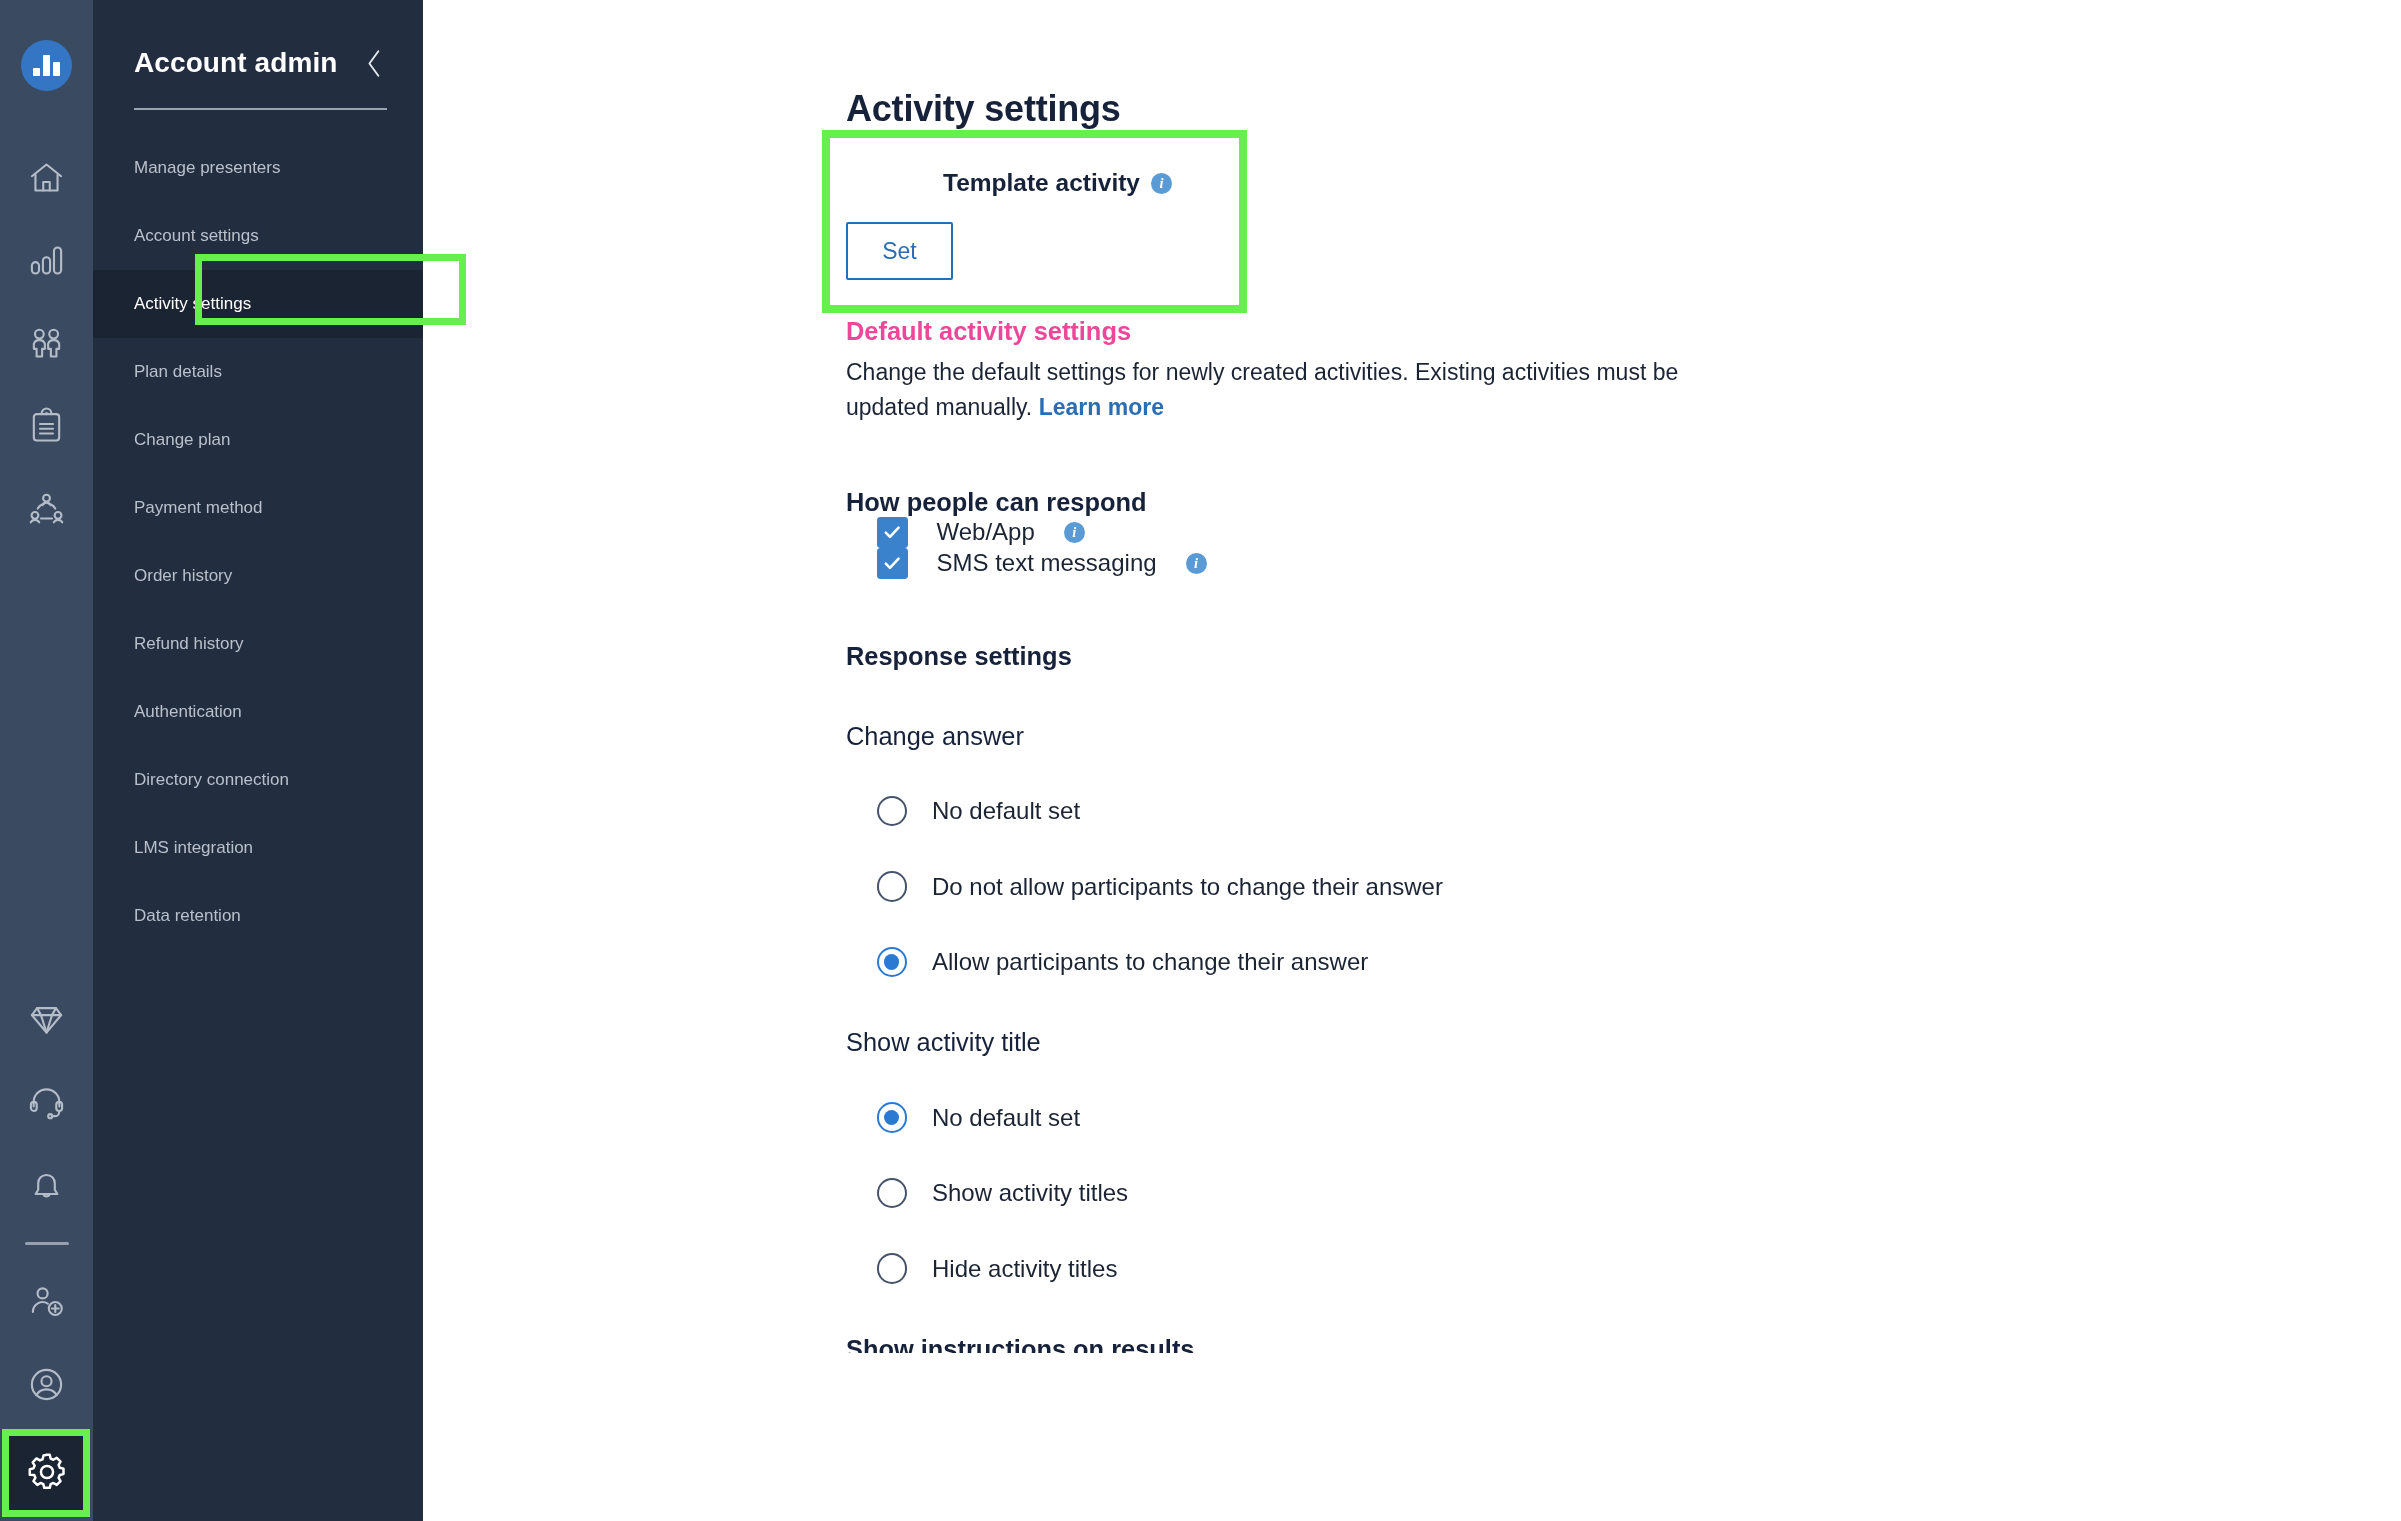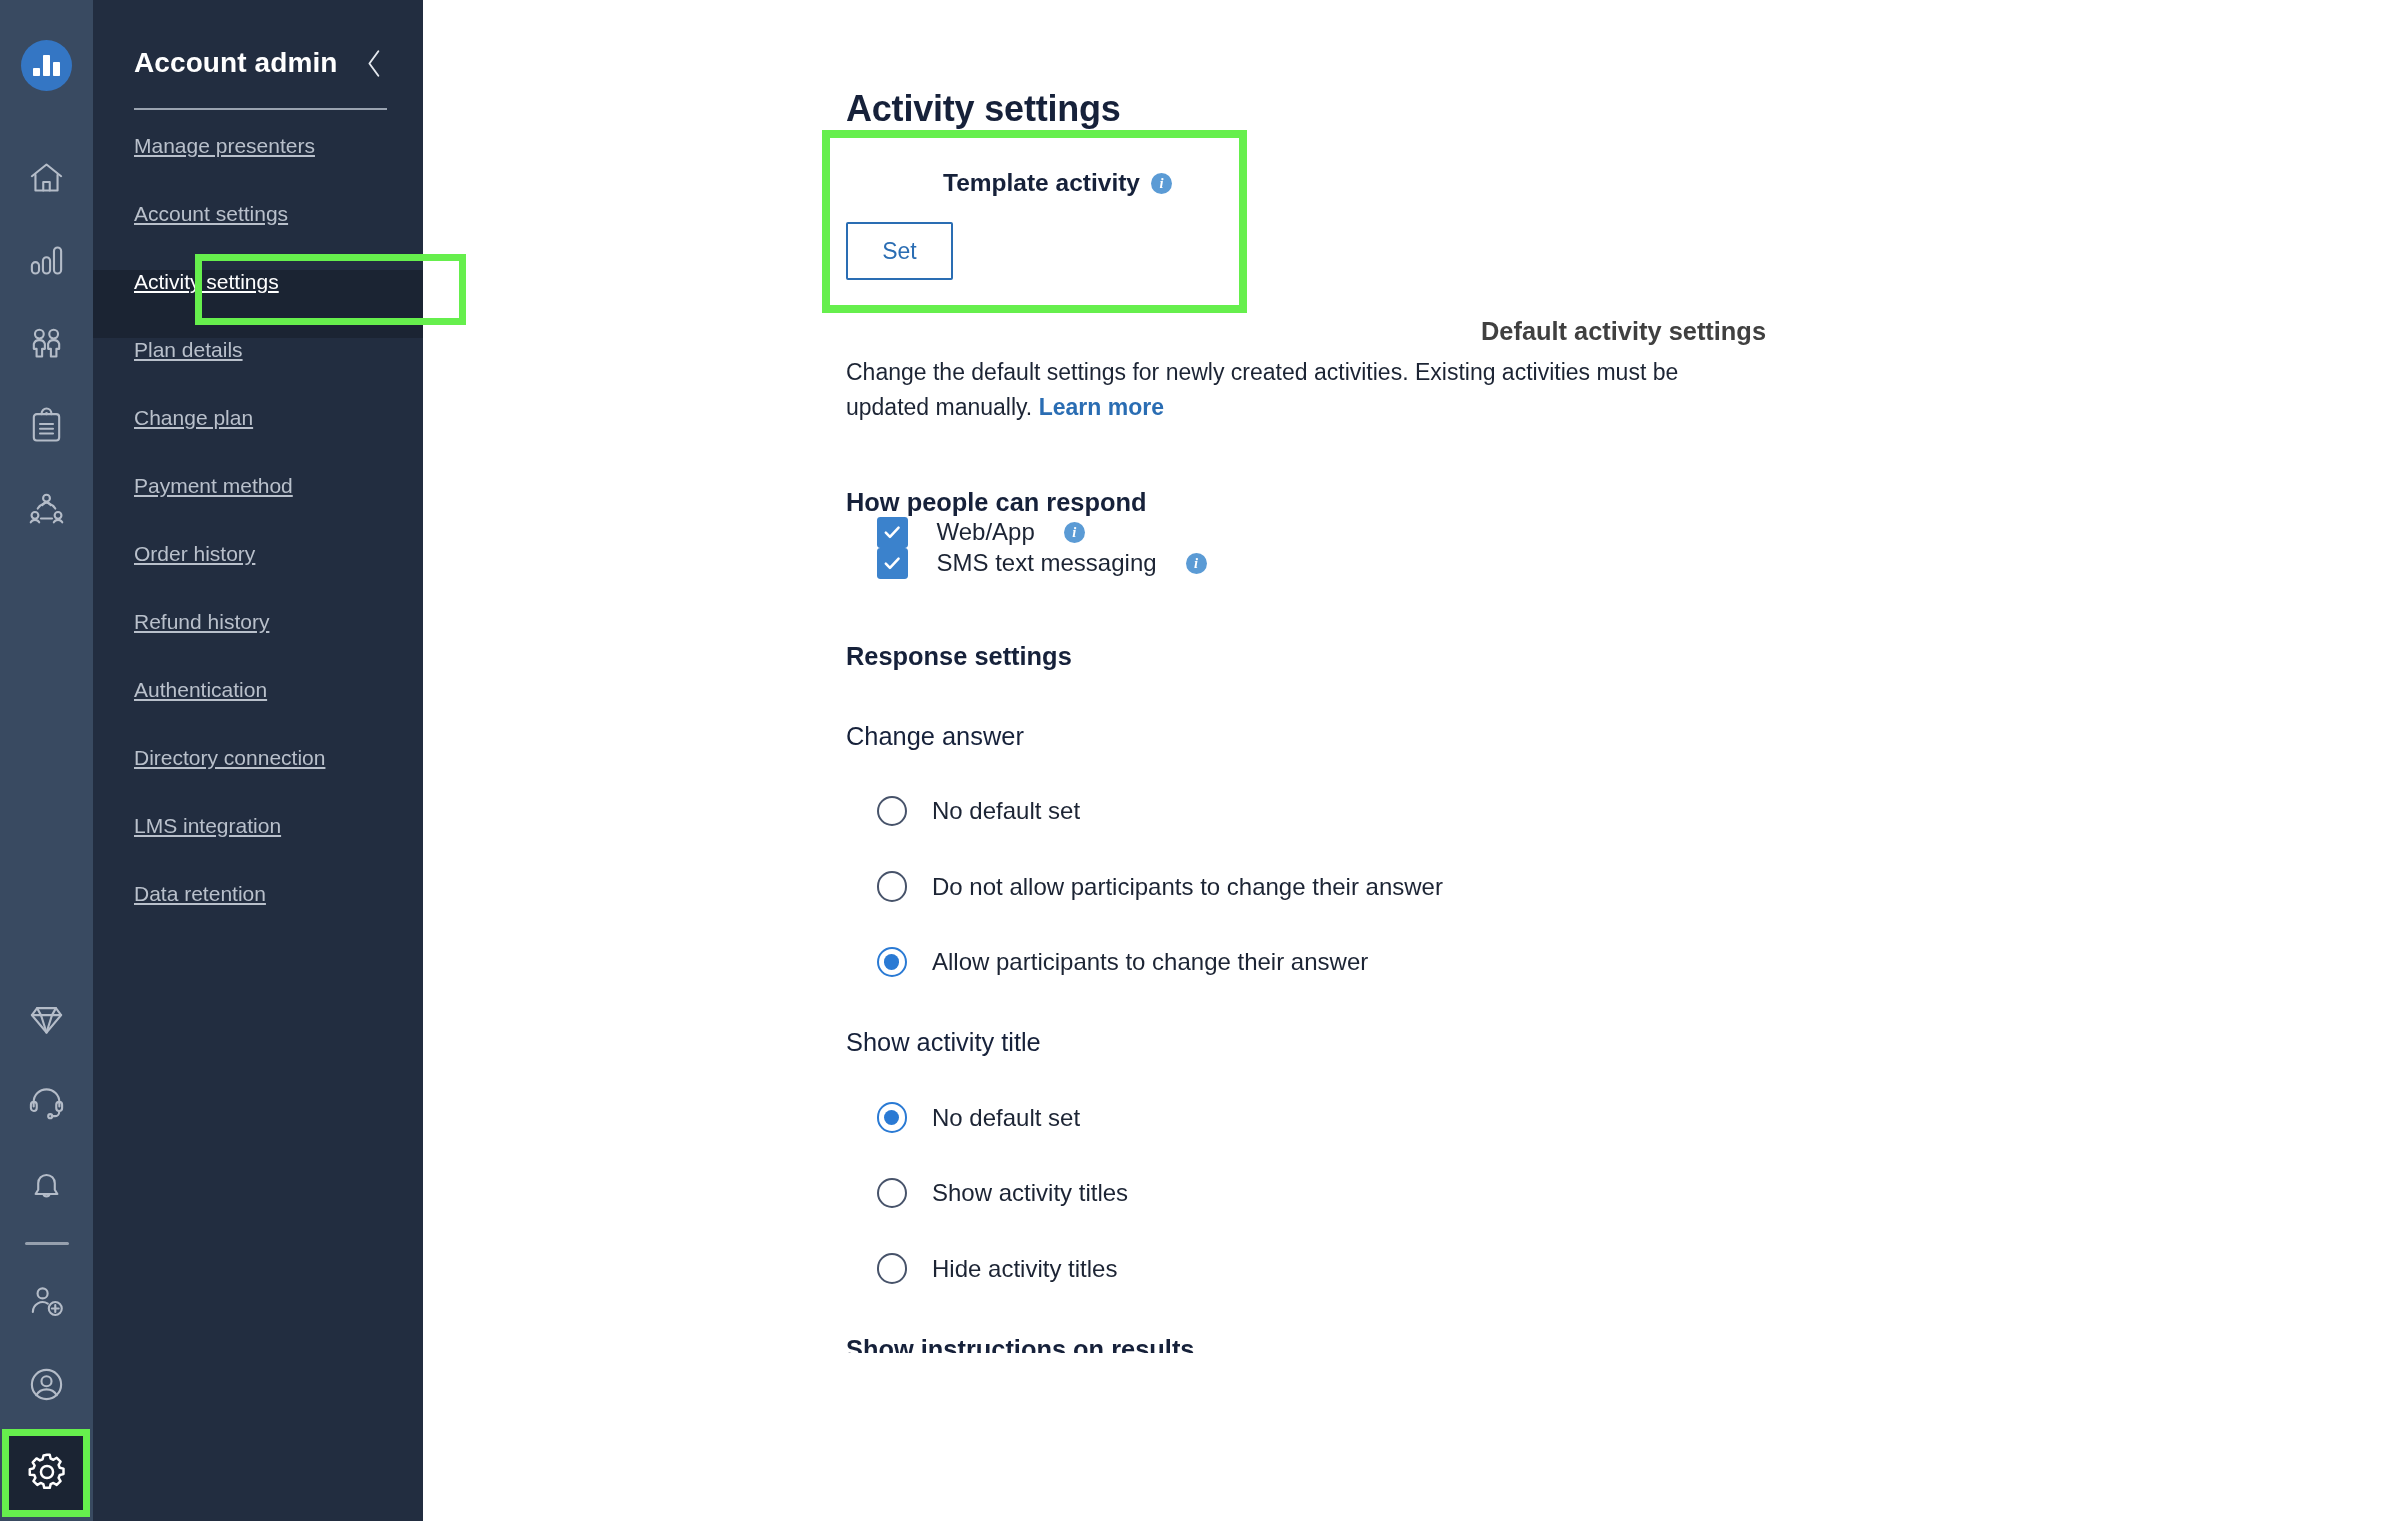--- a/index.html
+++ b/index.html
@@ -106,27 +106,26 @@
   }
   .nav-rule {
     height: 1.7px;
     background: #9aa3b0;
     margin: 29px 36px 0 41px;
   }
   .nav-list { margin-top: 24px; }
   .nav-item {
     position: relative;
     height: 68px;
-    display: flex; align-items: flex-start;
+    display: flex; align-items: center;
     padding-left: 41px;
-    font-size: 21px;
+    font-size: 17px;
     color: #b9c0cb;
     cursor: pointer;
     white-space: nowrap;
-    text-decoration: underline;
   }
   .nav-item.active {
     background: #1b2433;
     color: #ffffff;
     font-weight: 500;
   }
   .nav-item-highlight {
     position: absolute;
     left: 102px;
     top: 254px;
@@ -206,23 +205,22 @@
     font-family: "Liberation Sans", sans-serif;
     border-radius: 2px;
     cursor: pointer;
     padding: 0 22px;
   }
 
   
   .sec-title {
     font-size: 25.4px;
     font-weight: 700;
-    color: #404040;
+    color: #ec4899;
     margin: 0 0 8.5px 0;
-    text-align: center;
   }
   .sec-body {
     font-size: 23px;
     color: #1c2434;
     line-height: 1.52;
     max-width: 846px;
     margin: 0;
   }
   .link {
     color: #2a6db3;

